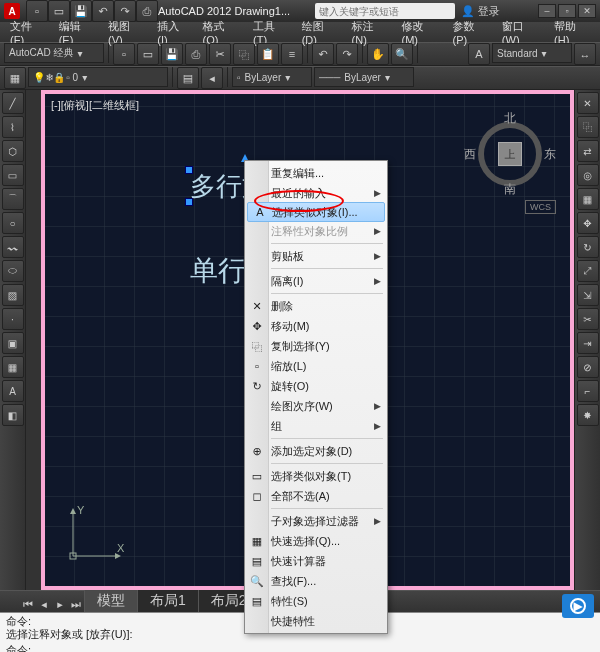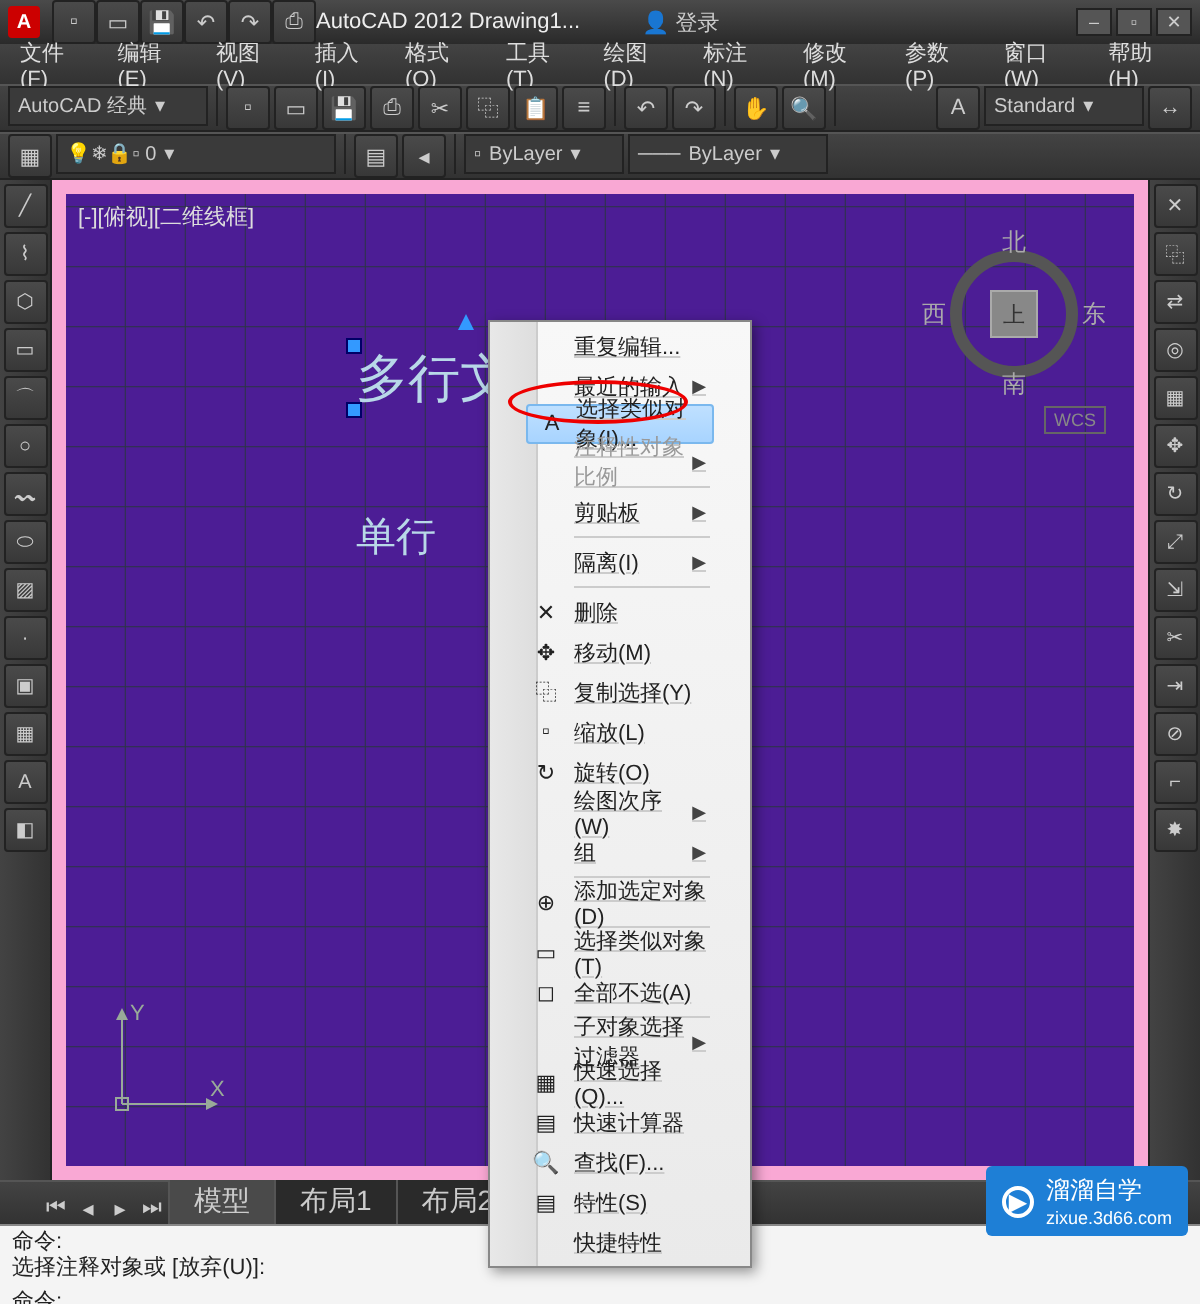--- a/index.html
+++ b/index.html
@@ -22,21 +22,21 @@
 .tsep { width:1px; height:20px; background:#222; margin:0 2px;}
 .tdrop { height:20px; background:#3a3a3a; border:1px solid #222; padding:0 4px; font-size:10px; display:flex;align-items:center; gap:4px;}
 .tdrop.wide { min-width:80px;}
 .tdrop.wider { min-width:100px;}
 
 .mainrow { display:flex; height: 500px; }
 .vtoolbar { width: 26px; background: linear-gradient(90deg,#434343,#323232); border-right:1px solid #222; display:flex; flex-direction:column; align-items:center; padding:2px 0; gap:2px;}
 .vtoolbar.right { border-right:none; border-left:1px solid #222;}
 .vbtn { width:22px; height:22px; background:linear-gradient(#4a4a4a,#383838); border:1px solid #222; border-radius:2px; display:flex;align-items:center;justify-content:center;font-size:10px;}
 
-.canvas { flex:1; background: #4c1d95; position:relative; border:7px solid #f9a8d4;}
+.canvas { flex:1; background: #0f172a; position:relative; border:4px solid #f9a8d4;margin-left:15px;}
 .viewlabel { position:absolute; top:4px; left:6px; font-size:11px; color:#ddd;}
 .grid { position:absolute; inset:0; background-image: repeating-linear-gradient(0deg, transparent, transparent 29px, #2a3542 30px), repeating-linear-gradient(90deg, transparent, transparent 29px, #2a3542 30px);}
 .mtext { position:absolute; color:#b8d8e8; font-size:26px; font-family: SimSun, serif;}
 .sel-grip { position:absolute; width:8px; height:8px; background:#3399ff; border:1px solid #006; }
 .sel-arrow { position:absolute; width:0;height:0; border-top:4px solid transparent;border-bottom:4px solid transparent;border-left:8px solid #3399ff;}
 
 .compass { position:absolute; top:20px; right:20px; width:80px; height:80px;}
 .compass .ring { position:absolute; inset:8px; border:6px solid #555; border-radius:50%;}
 .compass .cube { position:absolute; top:28px; left:28px; width:24px; height:24px; background:#888; border:1px solid #aaa; display:flex;align-items:center;justify-content:center;font-size:11px;color:#333;}
 .compass .dir { position:absolute; font-size:12px; color:#aaa;}
@@ -49,21 +49,21 @@
 .tabs .tab { padding:2px 12px; font-size:14px; background:#2a2a2a; border:1px solid #555; border-bottom:none; margin-right:-1px; color:#ccc;}
 .tabs .tab.active { background:#4a4a4a;}
 .tabs .nav { width:16px;height:16px; display:flex;align-items:center;justify-content:center;}
 
 .cmdline { background:#f4f4f4; color:#222; font-size:11px; padding:2px 6px; border-top:1px solid #888;}
 .cmdline .hist { height:26px; overflow:hidden; line-height:13px;}
 .cmdline .prompt { height:18px; display:flex; align-items:center;}
 .cmdline input { flex:1; border:none; background:transparent; font-size:11px;}
 
 
-.ctxmenu { position:absolute; top:160px; left:244px; width:132px; background:linear-gradient(#f8f8f8,#eaeaea); border:1px solid #888; box-shadow:2px 2px 6px rgba(0,0,0,.4); padding:2px 16px; z-index:10;text-decoration:underline;}
+.ctxmenu { position:absolute; top:160px; left:244px; width:144px; background:linear-gradient(#f8f8f8,#eaeaea); border:1px solid #888; box-shadow:2px 2px 6px rgba(0,0,0,.4); padding:2px 0; z-index:10;}
 .ctxmenu .item { display:flex; align-items:center; height:20px; padding:0 6px 0 26px; font-size:11px; color:#222; position:relative;}
 .ctxmenu .item .icn { position:absolute; left:4px; width:16px; text-align:center; font-size:11px;}
 .ctxmenu .item .arr { margin-left:auto; font-size:9px; color:#444;}
 .ctxmenu .item.hl { background:linear-gradient(#bfe0ff,#a8d4ff); border:1px solid #7ab8ee; margin:-1px 2px; border-radius:2px; padding-left:24px;}
 .ctxmenu .item.gray { color:#999;}
 .ctxmenu .sep { height:1px; background:#ccc; margin:2px 4px 2px 26px;}
 .ctxmenu .gutter { position:absolute; top:0;bottom:0;left:0;width:24px; background:linear-gradient(90deg,#e8e8e8,#dedede); border-right:1px solid #ccc;}
 
 .red-oval { position:absolute; top:190px; left:254px; width:90px; height:22px; border:2px solid #e00; border-radius:50%; z-index:20; pointer-events:none;}
 
@@ -76,20 +76,21 @@
 
 <div class="titlebar">
   <div class="logo">A</div>
   <div class="tbtn">▫</div>
   <div class="tbtn">▭</div>
   <div class="tbtn">💾</div>
   <div class="tbtn">↶</div>
   <div class="tbtn">↷</div>
   <div class="tbtn">⎙</div>
   <span class="title">AutoCAD 2012  Drawing1...</span>
+  <input class="search" placeholder="键入关键字或短语" style="">
   <div class="user">
       <span>👤</span>
       <span>登录</span>
     </div>
   <div class="spacer"></div>
   <div class="winbtns">
     <div>–</div>
     <div>▫</div>
     <div>✕</div>
   </div>
@@ -185,21 +186,21 @@
     <div class="viewlabel">[-][俯视][二维线框]</div>
 
     <div class="mtext" style="top:75px;left:145px;">多行文字</div>
     <div class="sel-grip" style="top:72px;left:140px;"></div>
     <div class="sel-grip" style="top:72px;left:252px;"></div>
     <div class="sel-grip" style="top:104px;left:140px;"></div>
     <div class="sel-grip" style="top:104px;left:252px;"></div>
     <div class="sel-arrow" style="top:72px;left:320px;"></div>
     <div class="sel-arrow" style="top:60px;left:196px;transform:rotate(-90deg);"></div>
 
-    <div class="mtext" style="top:158px;left:145px;font-size:20px;">单行</div>
+    <div class="mtext" style="top:158px;left:145px;font-size:28px;">单行</div>
 
     <div class="compass">
       <div class="ring"></div>
       <div class="cube">上</div>
       <div class="dir" style="top:-4px;left:34px;">北</div>
       <div class="dir" style="bottom:-4px;left:34px;">南</div>
       <div class="dir" style="top:32px;right:-6px;">东</div>
       <div class="dir" style="top:32px;left:-6px;">西</div>
       <div class="wcs">WCS</div>
     </div>
@@ -349,17 +350,13 @@
     <div>选择注释对象或 [放弃(U)]:</div>
   </div>
   <div class="prompt">
     <span>命令:</span>
     <input style="">
   </div>
 </div>
 
 <div class="watermark">
   <div class="play">▶</div>
-  <div>
-    <span>溜溜自学</span>
-    <span class="sub">zixue.3d66.com</span>
-  </div>
 </div>
 
 </body></html>

